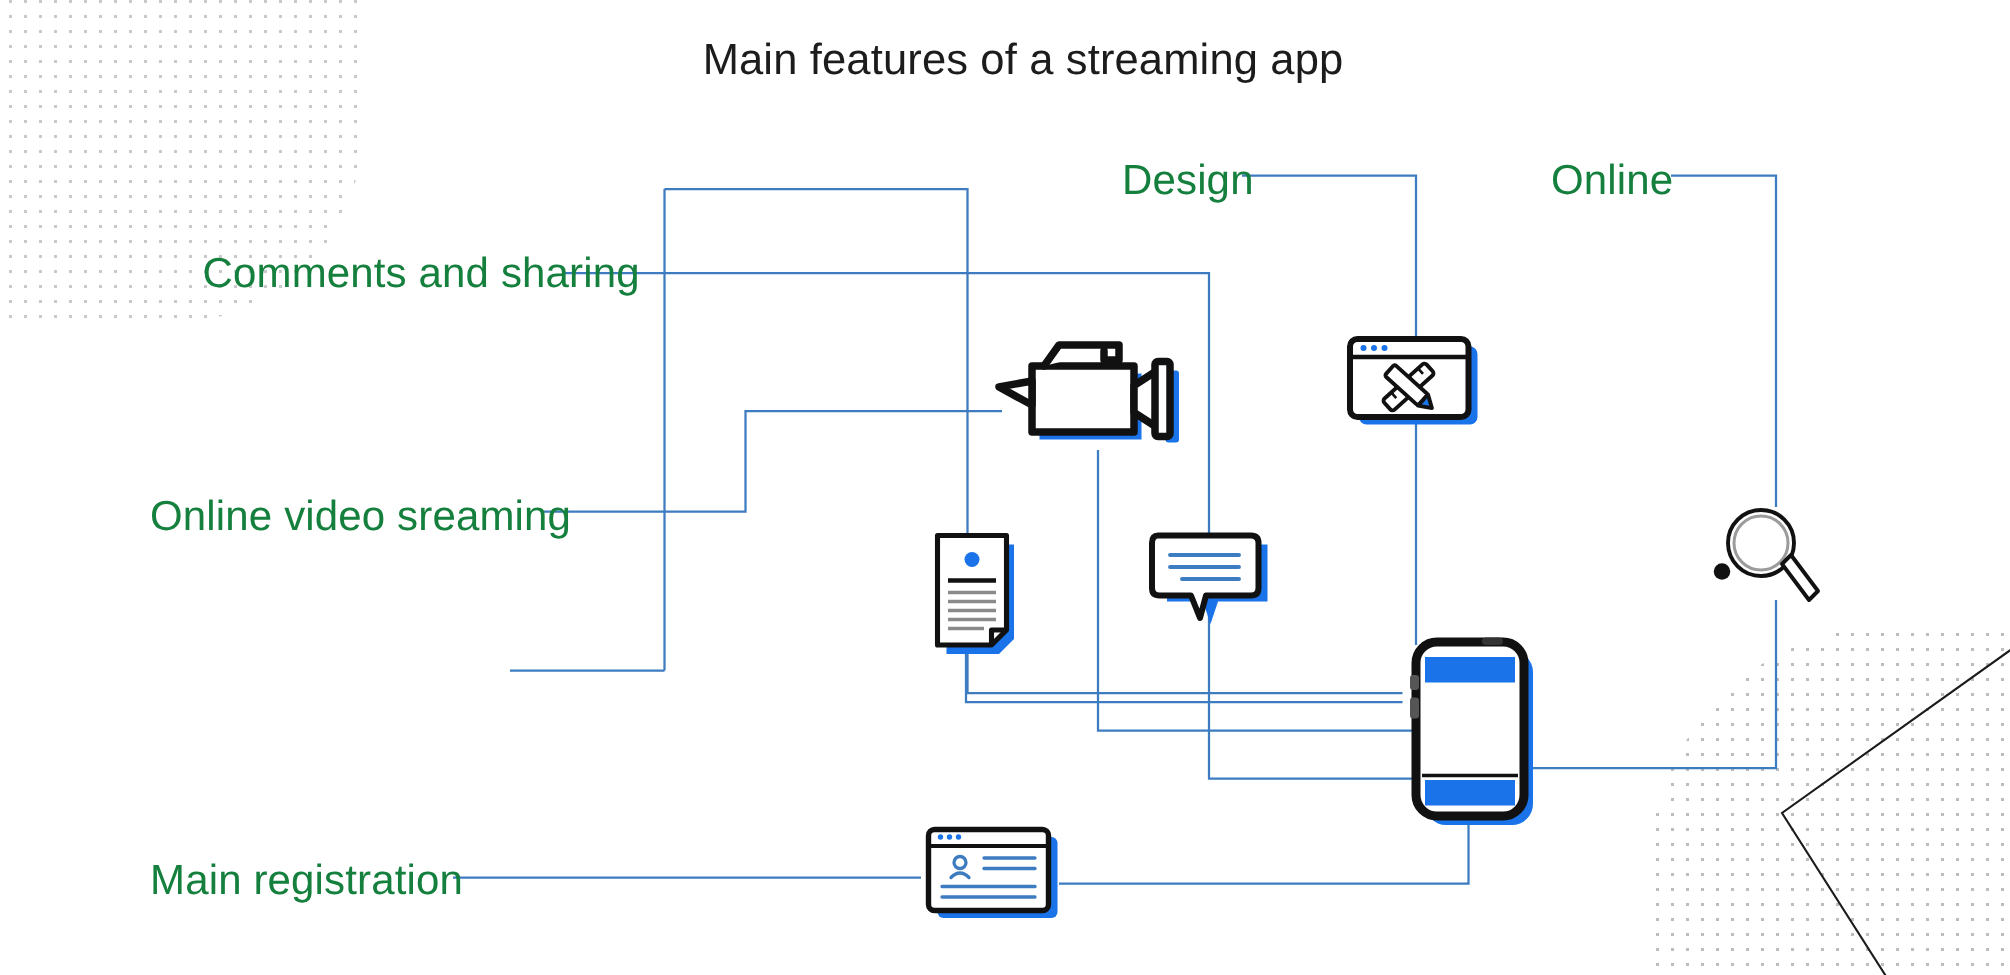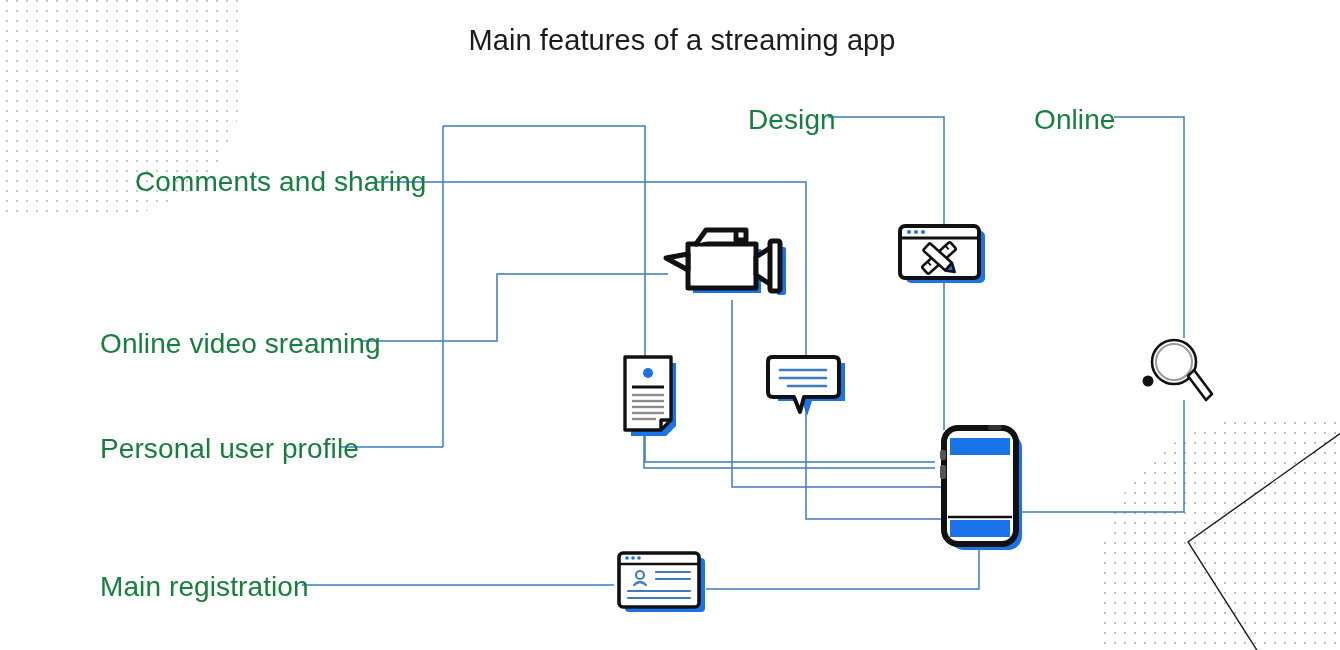--- a/index.html
+++ b/index.html
@@ -101,21 +101,20 @@
       <polyline points="1184,400 1184,512 1020,512"></polyline>
 
       <polyline points="302,585 614,585"></polyline>
 
       <polyline points="706,589 979,589 979,548"></polyline>
     </g>
   </svg>
 
   <div class="lbl lbl-comments">Comments and sharing</div>
   <div class="lbl lbl-video">Online video sreaming</div>
-  <div class="lbl lbl-profile">Personal user profile</div>
   <div class="lbl lbl-registration">Main registration</div>
   <div class="lbl lbl-design">Design</div>
   <div class="lbl lbl-search">Online</div>
 
   <svg class="icon ic-camera" width="126" height="80" viewBox="0 0 126 80">
     <g>
 
       <g transform="translate(5,5)">
         <path d="M28 18 L96 18 L96 62 L28 62 Z" fill="#1a73e8"></path>
         <path d="M96 30 L114 20 L114 60 L96 50 Z" fill="#1a73e8"></path>

